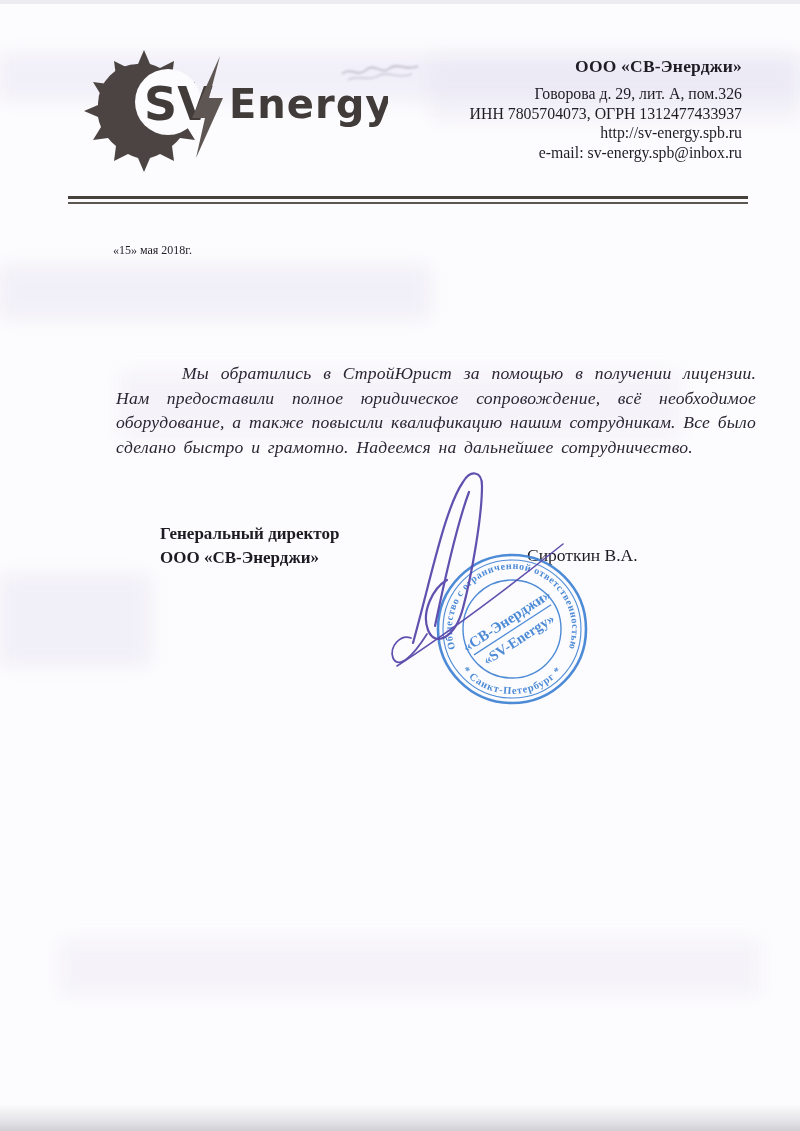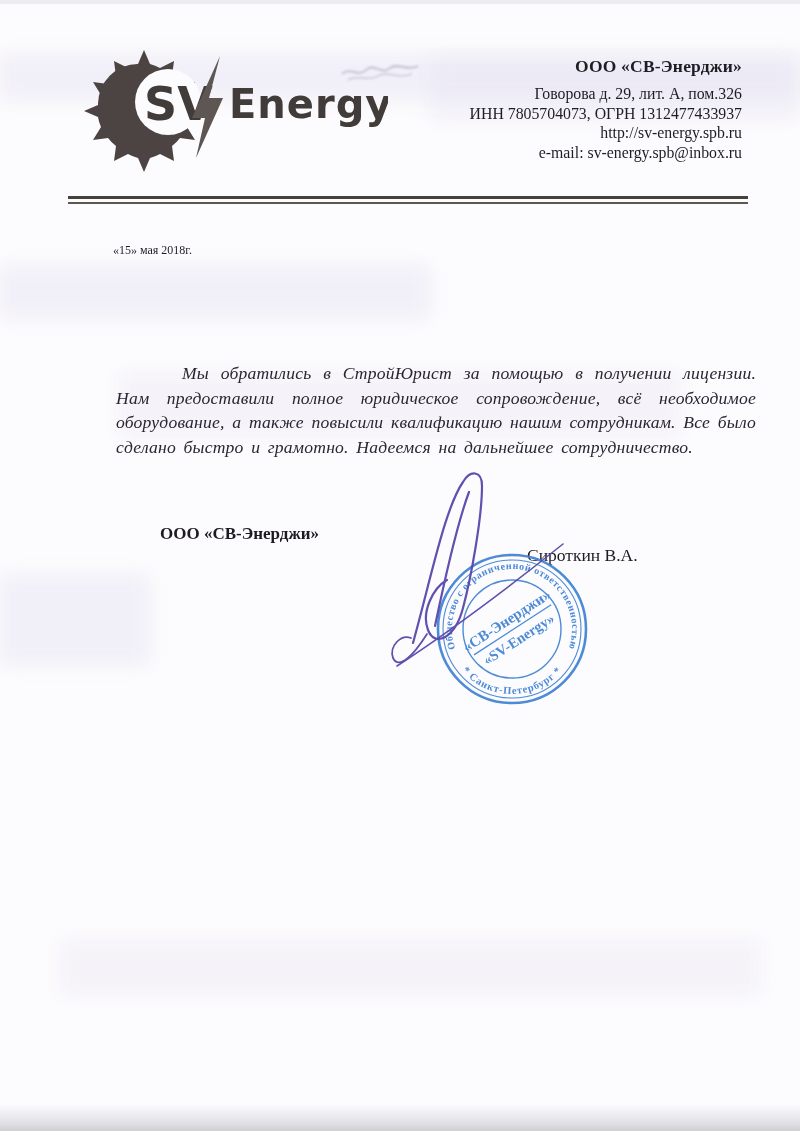--- a/index.html
+++ b/index.html
@@ -86,20 +86,21 @@
       <div class="org-line">e-mail: sv-energy.spb@inbox.ru</div>
     </div>
 
     <div class="rule"></div>
 
     <div class="date-line">«15» мая 2018г.</div>
 
     <div class="body-par">Мы обратились в СтройЮрист за помощью в получении лицензии. Нам предоставили полное юридическое сопровождение, всё необходимое оборудование, а также повысили квалификацию нашим сотрудникам. Все было сделано быстро и грамотно. Надеемся на дальнейшее сотрудничество.</div>
 
     <div class="sig-titles">
+      <div>Генеральный директор</div>
       <div>ООО «СВ-Энерджи»</div>
     </div>
     <div class="signer-name">Сироткин В.А.</div>
 
   </div>
 
   <svg class="stamp-svg" viewBox="0 0 180 180">
     <g stroke="#3f82d4" fill="none">
       <circle cx="90" cy="90" r="74" stroke-width="2.6"></circle>
       <circle cx="90" cy="90" r="69" stroke-width="1.1"></circle>

